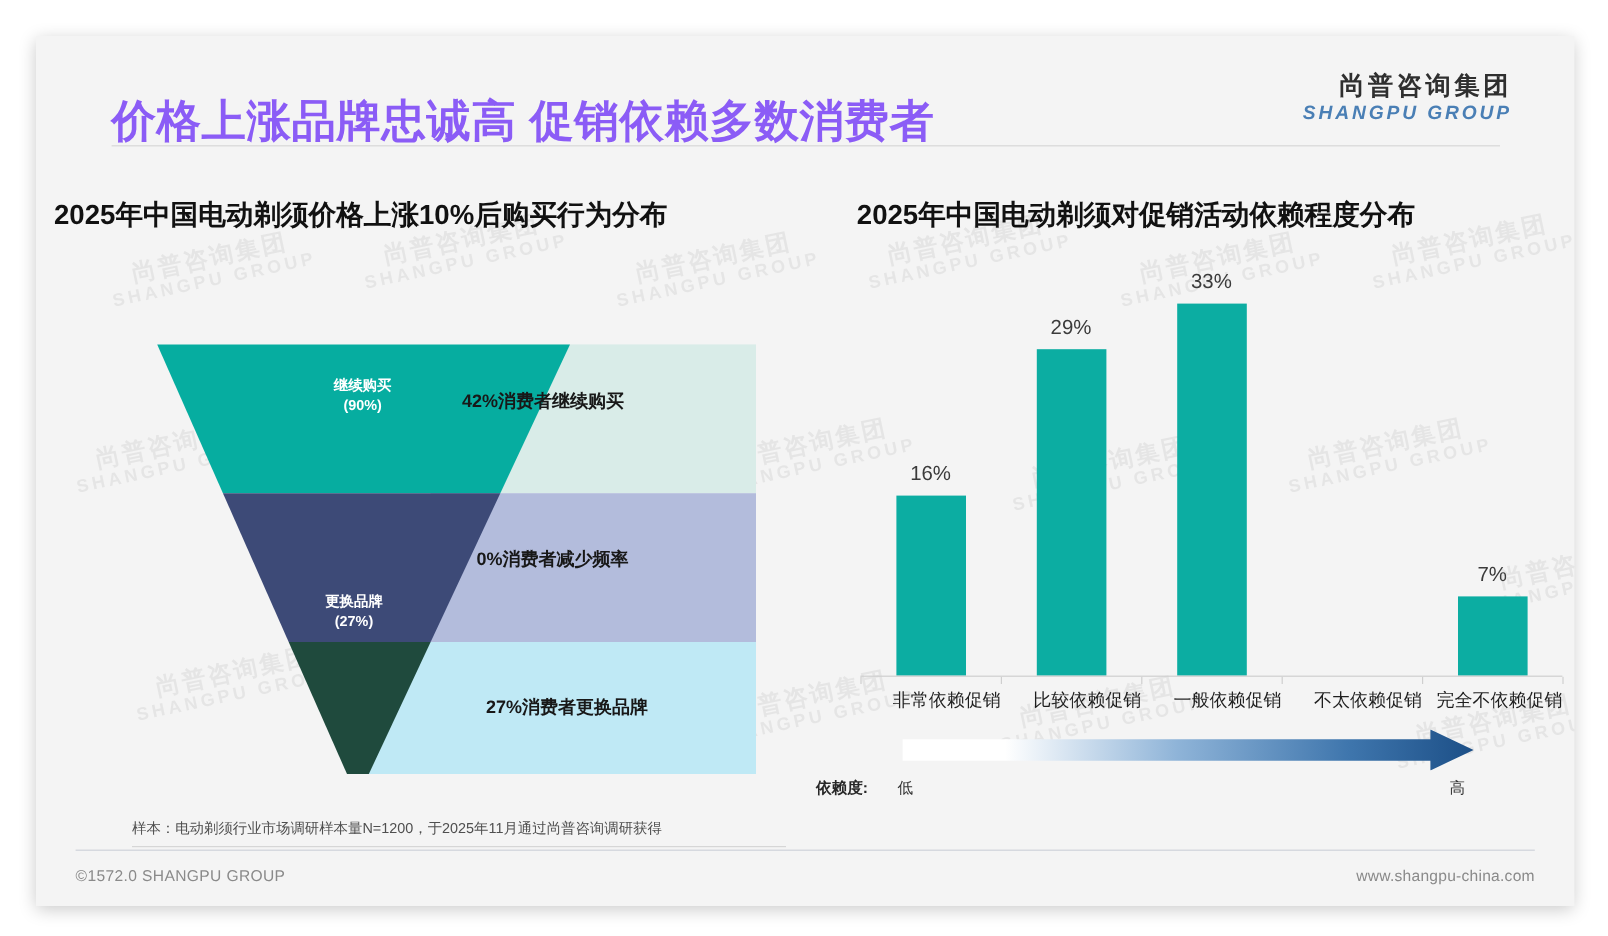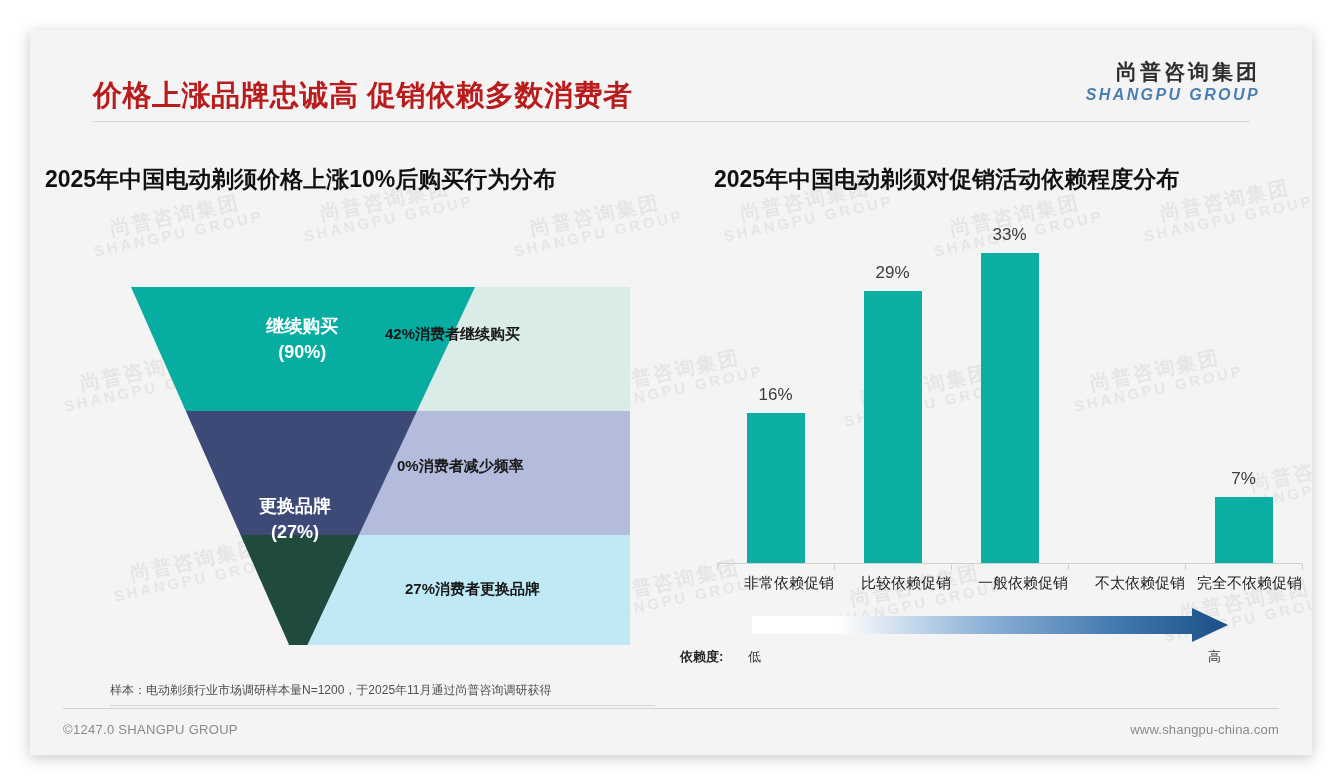--- a/index.html
+++ b/index.html
@@ -57,23 +57,23 @@
     position: absolute;
     left: 0; top: 0;
     width: 1282px;
     height: 92px;
     z-index: 20;
   }
   #page-title {
     position: absolute;
     left: 63px;
     top: 46px;
-    font-size: 29px;
-    font-weight: bold;
-    color: #b91c1c;
+    font-size: 37px;
+    font-weight: bold;
+    color: #8b5cf6;
     letter-spacing: 0.5px;
     white-space: nowrap;
   }
   #logo {
     position: absolute;
     right: 52px;
     top: 29px;
     text-align: right;
   }
   #logo .logo-cn {
@@ -122,21 +122,21 @@
     top: 195px;
     width: 610px;
     height: 420px;
     z-index: 12;
   }
   #funnel-svg { position: absolute; left: 0; top: 0; }
   .funnel-label {
     position: absolute;
     color: #ffffff;
     font-weight: bold;
-    font-size: 18px;
+    font-size: 12px;
     text-align: center;
     line-height: 1.45;
     z-index: 14;
     pointer-events: none;
     white-space: nowrap;
   }
   .panel-label {
     position: absolute;
     color: #181818;
     font-weight: bold;
@@ -468,18 +468,18 @@
       <div id="legend-high">高</div>
     </div>
 
     <div id="footnote">
       <div id="footnote-text">样本：电动剃须行业市场调研样本量N=1200，于2025年11月通过尚普咨询调研获得</div>
       <div id="footnote-rule"></div>
     </div>
 
     <div id="footer-divider"></div>
     <div id="footer">
-      <div id="copyright">©1247.0 SHANGPU GROUP</div>
+      <div id="copyright">©1572.0 SHANGPU GROUP</div>
       <div id="website">www.shangpu-china.com</div>
     </div>
 
   </div>
 </div>
 
 </body></html>

